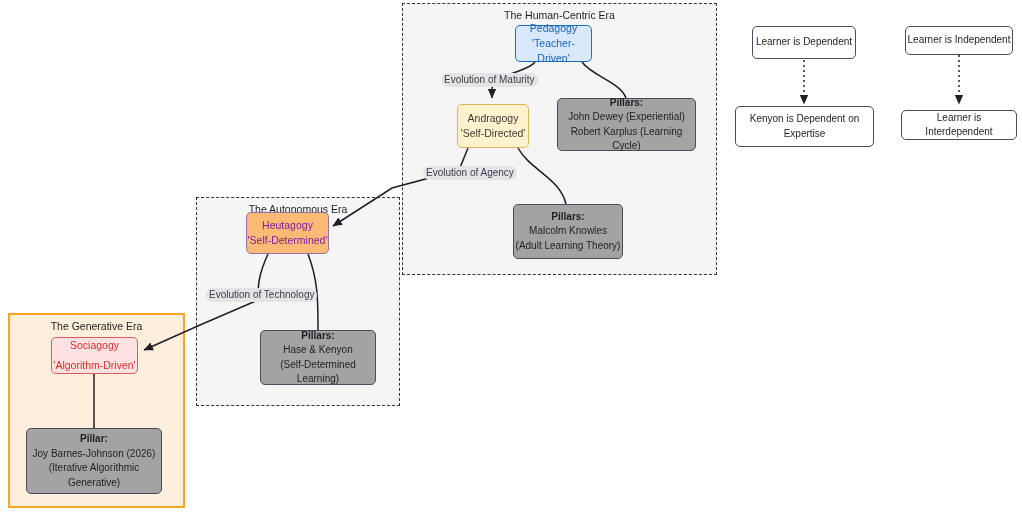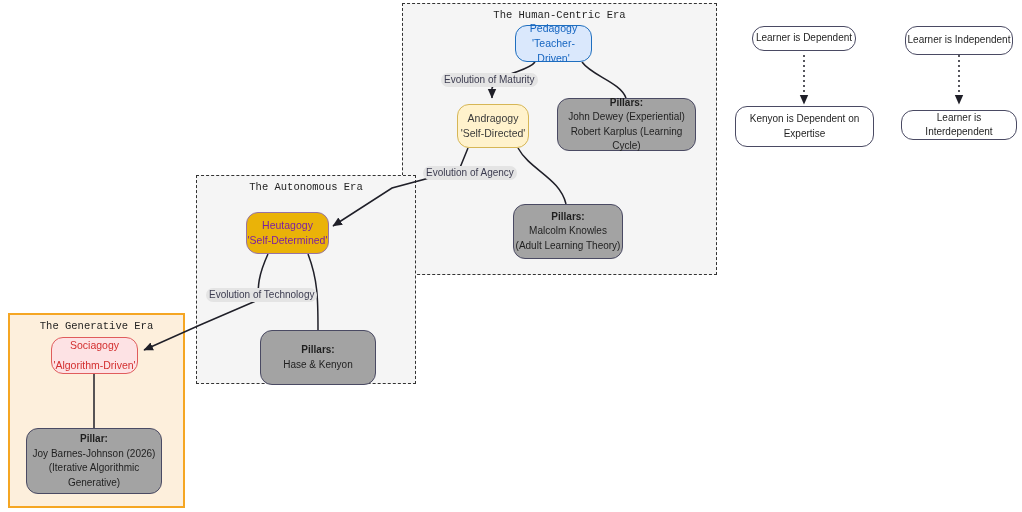--- a/index.html
+++ b/index.html
@@ -37,48 +37,47 @@
     padding-left: 18px;
   }
   .cluster-title {
     position: absolute;
     left: 0;
     right: 0;
     text-align: center;
     font-size: 10.5px;
     color: #1f1f1f;
     white-space: nowrap;
-    font-family: Liberation Mono, monospace;
   }
   .node {
     position: absolute;
     box-sizing: border-box;
     display: flex;
     flex-direction: column;
     align-items: center;
     justify-content: center;
     text-align: center;
-    border-radius: 12px;
+    border-radius: 5px;
     line-height: 1.45;
   }
   .node .l1, .node .l2, .node .l3 { display: block; }
   .node-pedagogy {
     background: #DAE8FC;
     border: 1.6px solid #1f6fbf;
     color: #1565c0;
     font-size: 10.5px;
   }
   .node-andragogy {
     background: #FFF2CC;
     border: 1.6px solid #d6b656;
     color: #3a3a3a;
     font-size: 10.5px;
   }
   .node-heutagogy {
-    background: #eab308;
+    background: #fdba74;
     border: 1.6px solid #9673a6;
     color: #7b1fa2;
     font-size: 10.5px;
   }
   .node-sociagogy {
     background: #FDE2E4;
     border: 1.6px solid #e05c5c;
     color: #d32f2f;
     font-size: 10.5px;
     justify-content: space-between;
@@ -109,21 +108,21 @@
 </style>
 </head>
 <body>
 
 <div id="canvas">
 
   <div class="cluster cluster-dashed" style="left:402px; top:3px; width:315px; height:272px;">
     <div class="cluster-title" style="top:5px;">The Human-Centric Era</div>
   </div>
 
-  <div class="cluster cluster-dashed" style="left:196px; top:175px; width:220px; height:209px;">
+  <div class="cluster cluster-dashed" style="left:196px; top:197px; width:204px; height:209px;">
     <div class="cluster-title" style="top:5px;">The Autonomous Era</div>
   </div>
 
   <div class="cluster cluster-solid-orange" style="left:8px; top:313px; width:177px; height:195px;">
     <div class="cluster-title" style="top:5px;">The Generative Era</div>
   </div>
 
   <svg class="edges" viewBox="0 0 1022 512">
     <defs>
       <marker id="arrowhead" markerWidth="7" markerHeight="7" refX="6" refY="3.2" orient="auto" markerUnits="strokeWidth">
@@ -180,30 +179,31 @@
 
   <div class="node node-plain" style="left:513px; top:204px; width:110px; height:55px;">
     <span class="l1">Pillars:</span>
     <span class="l2">Malcolm Knowles</span>
     <span class="l3">(Adult Learning Theory)</span>
   </div>
 
   <div class="node node-plain" style="left:260px; top:330px; width:116px; height:55px;">
     <span class="l1">Pillars:</span>
     <span class="l2">Hase &amp; Kenyon</span>
+    <span class="l3">(Self-Determined Learning)</span>
   </div>
 
   <div class="node node-plain" style="left:26px; top:428px; width:136px; height:66px;">
     <span class="l1">Pillar:</span>
     <span class="l2">Joy Barnes-Johnson (2026)</span>
     <span class="l3">(Iterative Algorithmic</span>
     <span class="l3">Generative)</span>
   </div>
 
-  <div class="node node-legend" style="left:752px; top:26px; width:104px; height:25px;">
+  <div class="node node-legend" style="left:752px; top:26px; width:104px; height:33px;">
     <span class="l1">Learner is Dependent</span>
   </div>
 
   <div class="node node-legend" style="left:735px; top:106px; width:139px; height:41px;">
     <span class="l1">Kenyon is Dependent on</span>
     <span class="l2">Expertise</span>
   </div>
 
   <div class="node node-legend" style="left:905px; top:26px; width:108px; height:29px;">
     <span class="l1">Learner is Independent</span>

